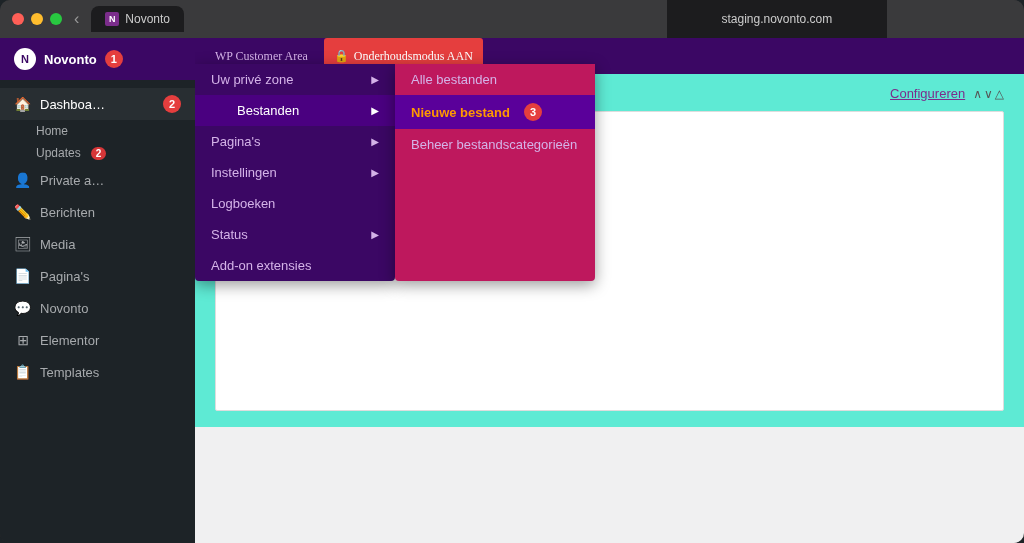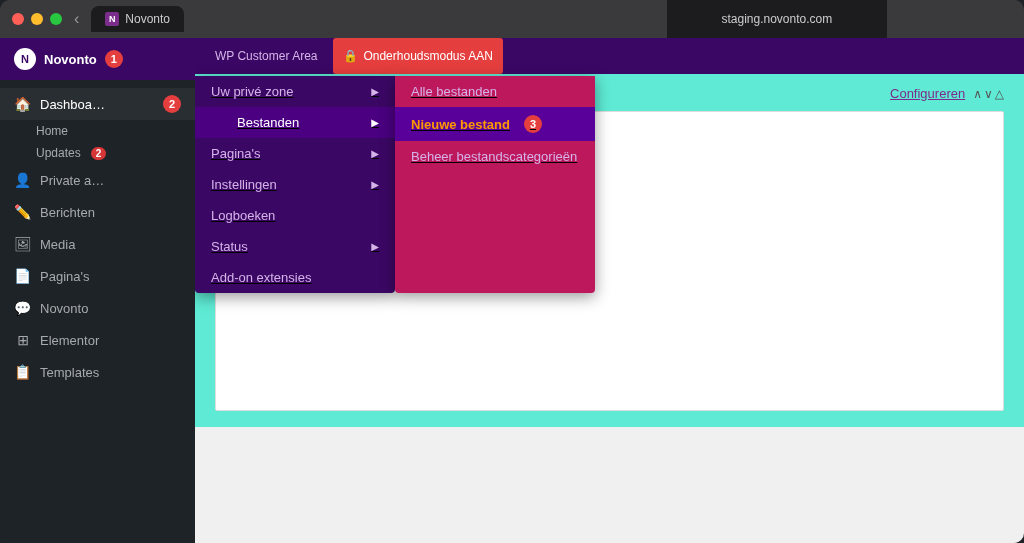--- a/index.html
+++ b/index.html
@@ -219,20 +219,21 @@
 
     .wp-admin-bar {
       background: #3b0764;
       height: 36px;
       display: flex;
       align-items: center;
       padding: 0 12px;
       gap: 8px;
       position: relative;
       z-index: 10;
+      font-family: Liberation Serif, serif;
     }
 
     .admin-bar-item {
       color: #d4b3e8;
       font-size: 12px;
       padding: 0 8px;
       height: 36px;
       display: flex;
       align-items: center;
       cursor: pointer;
@@ -447,21 +448,21 @@
       <div class="wp-admin-bar">
         <div class="admin-bar-item">
           <span>WP Customer Area</span>
         </div>
         <div class="admin-bar-item maintenance">
           <span>🔒</span>
           <span>Onderhoudsmodus AAN</span>
         </div>
       </div>
 
-      <div class="dropdown-overlay" style="left: 0; top: 38px; text-decoration: underline;">
+      <div class="dropdown-overlay" style="left: 0; top: 26px;">
 
         <div class="dropdown-menu">
           <div class="dropdown-item">
             <span>Uw privé zone</span>
             <span class="dropdown-arrow">▶</span>
           </div>
           <div class="dropdown-item highlighted" style="background:#4a0080; color:white;">
             <span>Bestanden</span>
             <span class="dropdown-arrow" style="color:white;">▶</span>
           </div>

